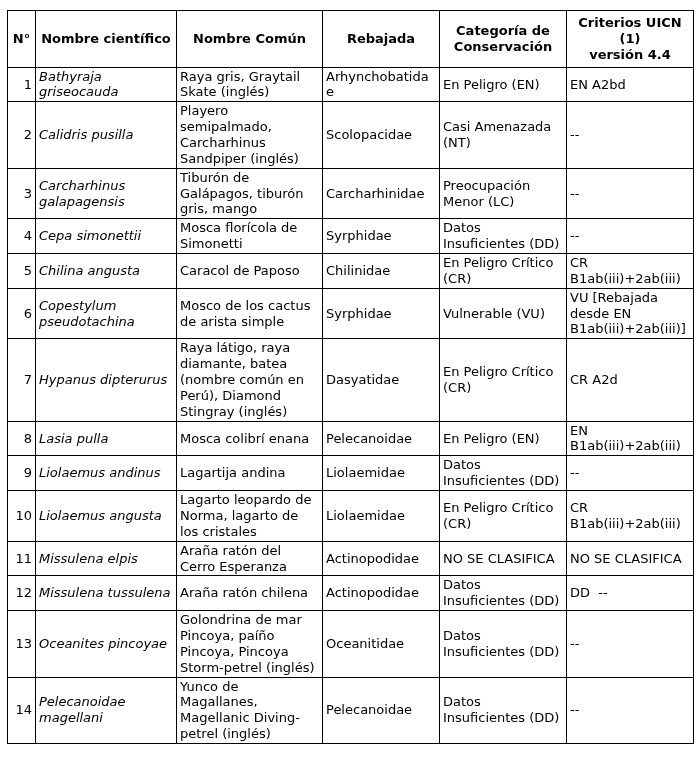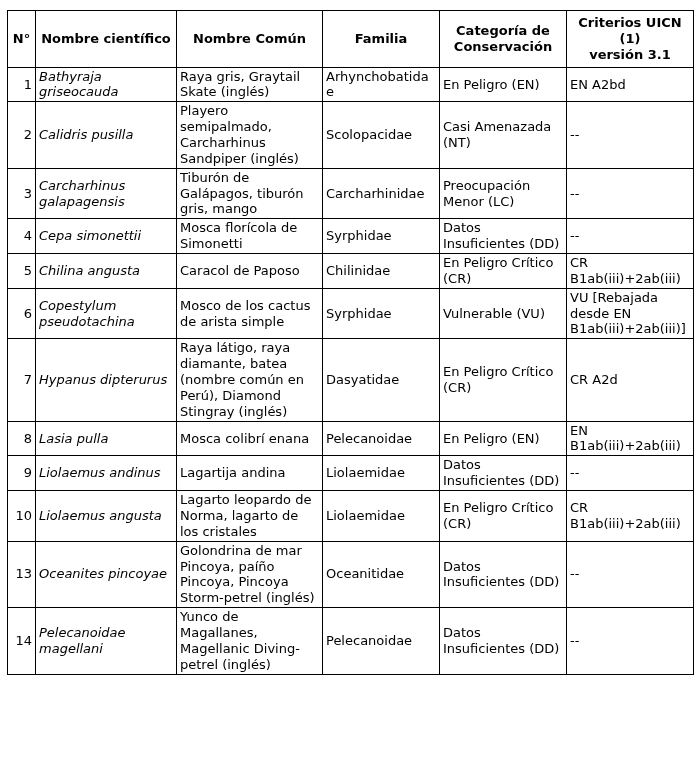--- a/index.html
+++ b/index.html
@@ -61,26 +61,26 @@
         <col class="w-com">
         <col class="w-fam">
         <col class="w-cat">
         <col class="w-cri">
     </colgroup>
     <thead>
       <tr>
         <th>N°</th>
         <th>Nombre científico</th>
         <th>Nombre Común</th>
-        <th>Familia</th>
+        <th>Rebajada</th>
         <th>Categoría de
 Conservación</th>
         <th>Criterios UICN
 (1)
-versión 3.1</th>
+versión 4.4</th>
       </tr>
     </thead>
     <tbody>
       <tr>
         <td class="c-num">1</td>
         <td class="c-sci">Bathyraja griseocauda</td>
         <td>Raya gris, Graytail Skate (inglés)</td>
         <td>Arhynchobatidae</td>
         <td>En Peligro (EN)</td>
         <td>EN A2bd</td>
@@ -151,20 +151,36 @@
       </tr>
       <tr>
         <td class="c-num">10</td>
         <td class="c-sci">Liolaemus angusta</td>
         <td>Lagarto leopardo de Norma, lagarto de los cristales</td>
         <td>Liolaemidae</td>
         <td>En Peligro Crítico (CR)</td>
         <td>CR B1ab(iii)+2ab(iii)</td>
       </tr>
       <tr>
+        <td class="c-num">11</td>
+        <td class="c-sci">Missulena elpis</td>
+        <td>Araña ratón del Cerro Esperanza</td>
+        <td>Actinopodidae</td>
+        <td>NO SE CLASIFICA</td>
+        <td>NO SE CLASIFICA</td>
+      </tr>
+      <tr>
+        <td class="c-num">12</td>
+        <td class="c-sci">Missulena tussulena</td>
+        <td>Araña ratón chilena</td>
+        <td>Actinopodidae</td>
+        <td>Datos Insuficientes (DD)</td>
+        <td>DD&nbsp;&nbsp;--</td>
+      </tr>
+      <tr>
         <td class="c-num">13</td>
         <td class="c-sci">Oceanites pincoyae</td>
         <td>Golondrina de mar Pincoya, paíño Pincoya, Pincoya Storm-petrel (inglés)</td>
         <td>Oceanitidae</td>
         <td>Datos Insuficientes (DD)</td>
         <td>--</td>
       </tr>
       <tr>
         <td class="c-num">14</td>
         <td class="c-sci">Pelecanoidae magellani</td>

